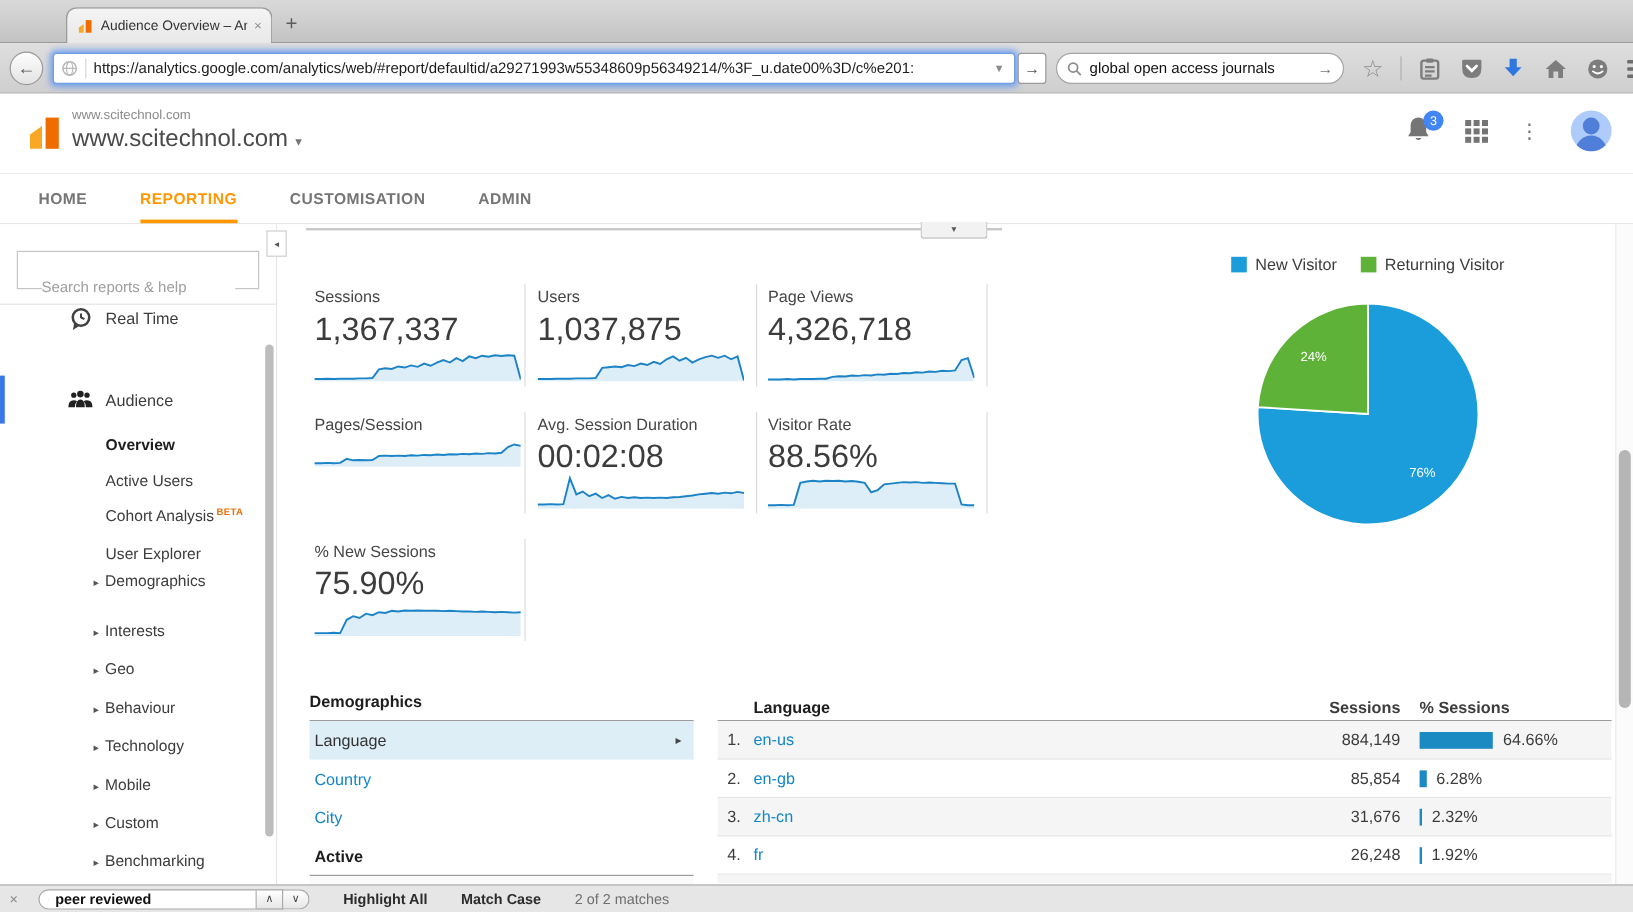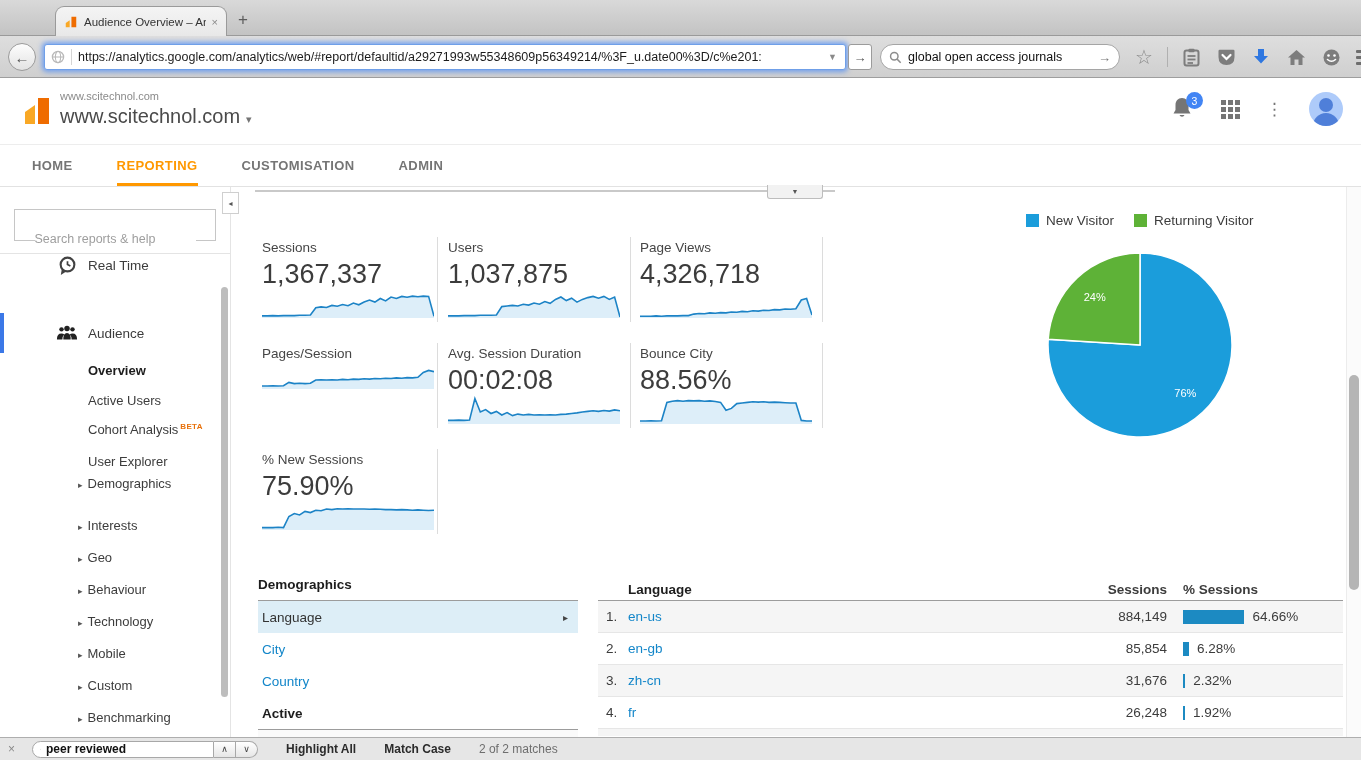--- a/index.html
+++ b/index.html
@@ -397,21 +397,21 @@
         <div class="metric-label">Avg. Session Duration</div>
         <div class="metric-value">00:02:08</div>
         <div class="metric-spark">
             <svg width="172" height="30">
               <polygon points="0,30 0.0,26.4 5.4,26.4 10.8,26.1 16.1,26.4 21.5,26.1 26.9,4.5 32.3,18.0 37.6,15.6 43.0,19.5 48.4,17.4 53.8,21.0 59.1,18.6 64.5,21.6 69.9,20.1 75.3,21.0 80.6,20.4 86.0,21.0 91.4,20.7 96.8,21.0 102.1,20.7 107.5,21.0 112.9,20.4 118.3,20.1 123.6,19.5 129.0,18.9 134.4,18.0 139.8,17.4 145.1,16.8 150.5,17.4 155.9,16.5 161.3,17.1 166.6,15.9 172.0,16.8 172,30" fill="#ddeef9"></polygon>
               <polyline points="0.0,26.4 5.4,26.4 10.8,26.1 16.1,26.4 21.5,26.1 26.9,4.5 32.3,18.0 37.6,15.6 43.0,19.5 48.4,17.4 53.8,21.0 59.1,18.6 64.5,21.6 69.9,20.1 75.3,21.0 80.6,20.4 86.0,21.0 91.4,20.7 96.8,21.0 102.1,20.7 107.5,21.0 112.9,20.4 118.3,20.1 123.6,19.5 129.0,18.9 134.4,18.0 139.8,17.4 145.1,16.8 150.5,17.4 155.9,16.5 161.3,17.1 166.6,15.9 172.0,16.8" fill="none" stroke="#1c83c6" stroke-width="1.6"></polyline>
             </svg>
           </div>
       </div>
       <div class="metric" style="left:409px; top:159px;">
-        <div class="metric-label">Bounce City</div>
+        <div class="metric-label">Visitor Rate</div>
         <div class="metric-value">88.56%</div>
         <div class="metric-spark">
             <svg width="172" height="30">
               <polygon points="0,30 0.0,27.0 5.4,27.0 10.8,26.7 16.1,27.0 21.5,26.7 26.9,8.4 32.3,7.2 37.6,6.6 43.0,7.2 48.4,6.6 53.8,6.9 59.1,6.6 64.5,7.2 69.9,6.9 75.3,7.5 80.6,8.4 86.0,16.2 91.4,14.4 96.8,9.6 102.1,9.0 107.5,8.4 112.9,7.8 118.3,8.1 123.6,7.8 129.0,8.4 134.4,8.1 139.8,8.4 145.1,8.7 150.5,9.0 155.9,9.0 161.3,26.4 166.6,27.0 172.0,27.0 172,30" fill="#ddeef9"></polygon>
               <polyline points="0.0,27.0 5.4,27.0 10.8,26.7 16.1,27.0 21.5,26.7 26.9,8.4 32.3,7.2 37.6,6.6 43.0,7.2 48.4,6.6 53.8,6.9 59.1,6.6 64.5,7.2 69.9,6.9 75.3,7.5 80.6,8.4 86.0,16.2 91.4,14.4 96.8,9.6 102.1,9.0 107.5,8.4 112.9,7.8 118.3,8.1 123.6,7.8 129.0,8.4 134.4,8.1 139.8,8.4 145.1,8.7 150.5,9.0 155.9,9.0 161.3,26.4 166.6,27.0 172.0,27.0" fill="none" stroke="#1c83c6" stroke-width="1.6"></polyline>
             </svg>
           </div>
       </div>
       <div class="metric" style="left:31px; top:265px;">
         <div class="metric-label">% New Sessions</div>
@@ -443,22 +443,22 @@
             <text x="49.7" y="50.7" text-anchor="middle" font-size="11" fill="#fff" font-family="Liberation Sans, sans-serif">24%</text>
           </svg>
         </div>
 
       <div class="demo">
         <div class="demo-title">Demographics</div>
         <div class="demo-row selected">
           <span>Language</span>
           <span class="row-caret">▸</span>
         </div>
+        <div class="demo-row link">Country</div>
         <div class="demo-row link">City</div>
-        <div class="demo-row link">Country</div>
         <div class="demo-sys">Active</div>
         <div class="demo-sliver"></div>
       </div>
 
       <div class="lt">
         <div class="lt-head">
           <div class="lt-left">Language</div>
           <div class="lt-sessions">Sessions</div>
           <div class="lt-pct">% Sessions</div>
         </div>

